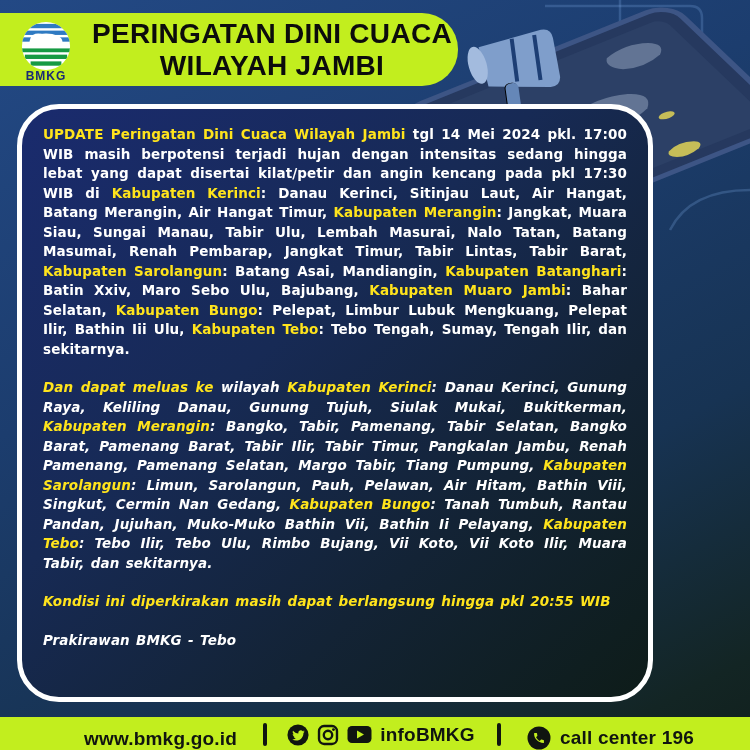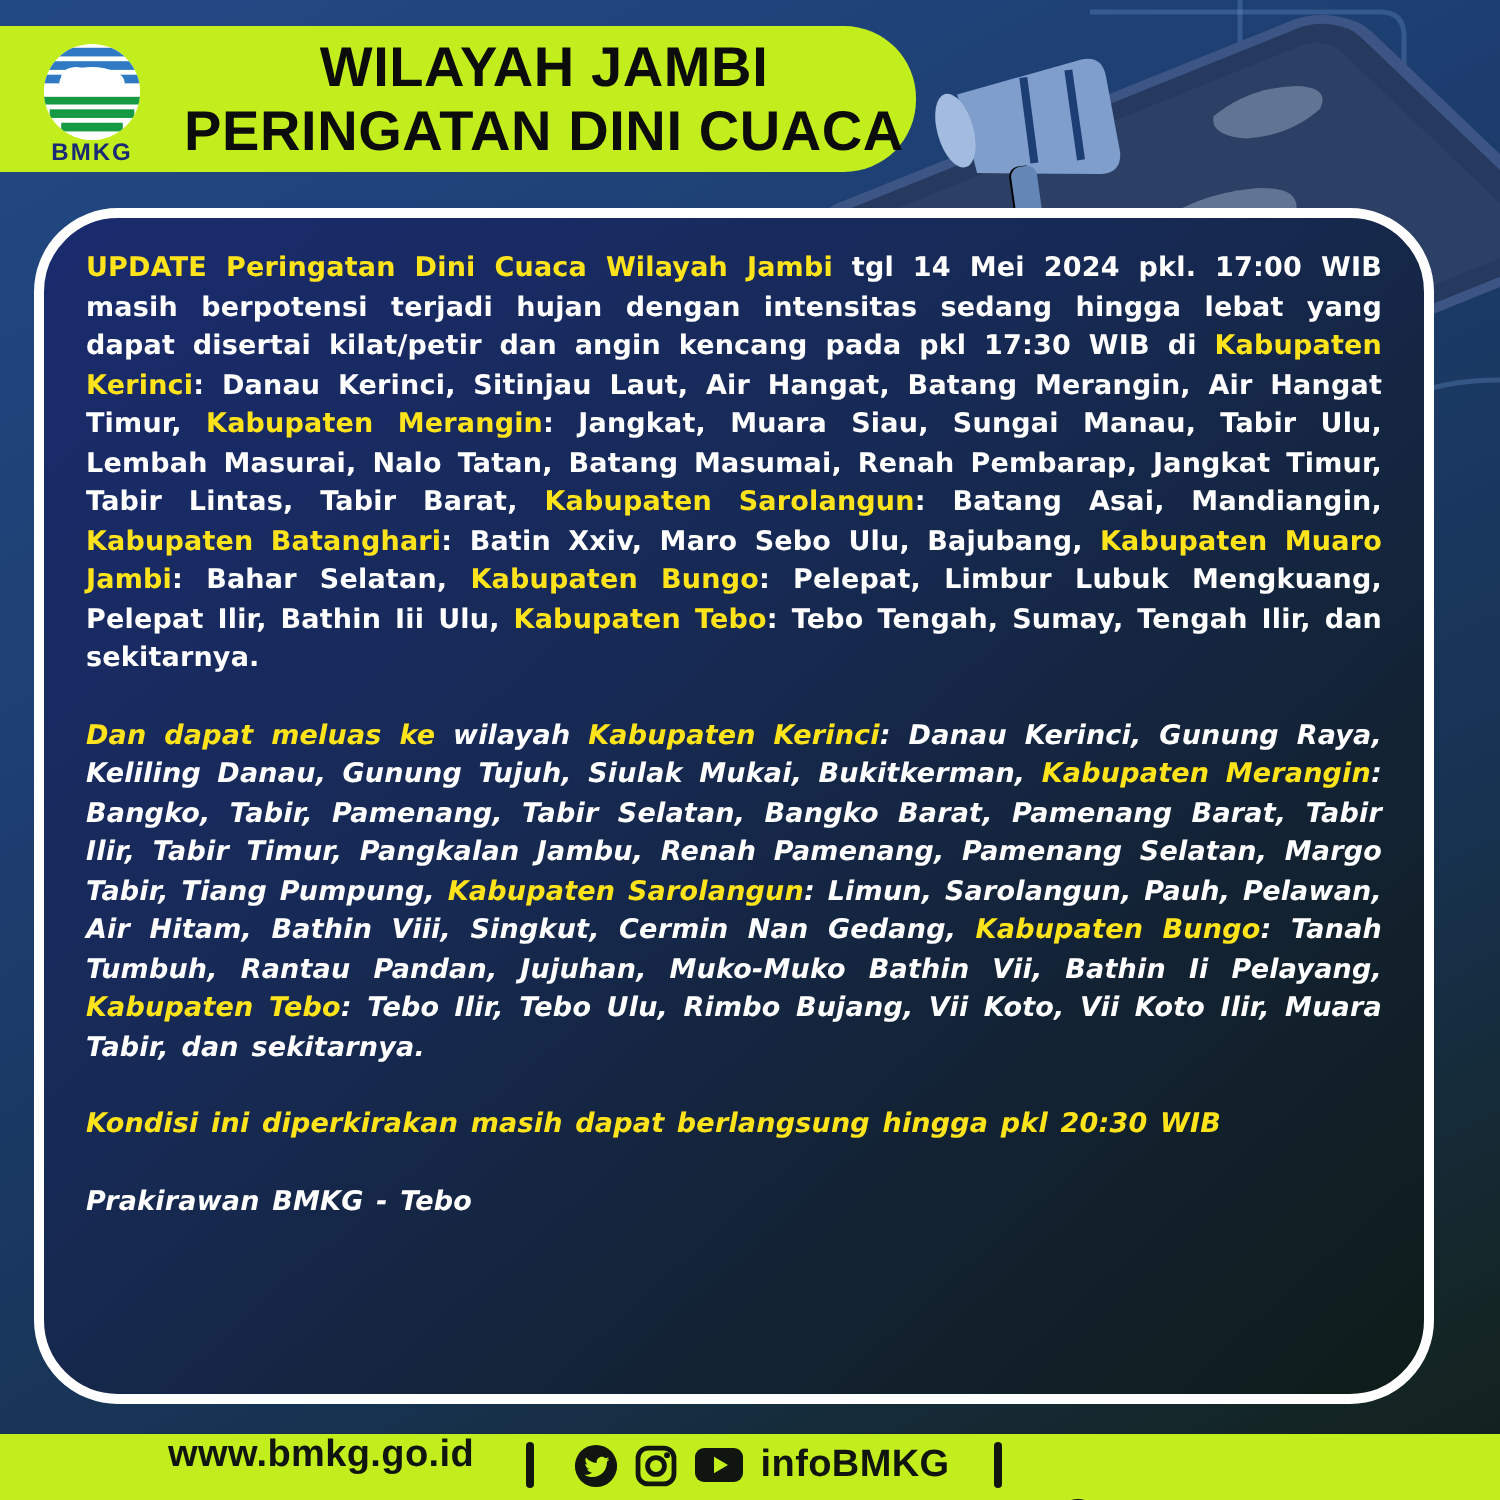--- a/index.html
+++ b/index.html
@@ -29,39 +29,39 @@
     font-size:12px; font-weight:bold; color:#1a2a75; letter-spacing:1px;
     margin-top:-2px; font-family:"Liberation Sans", sans-serif;
   }
   .title {
     text-align:center; color:#0c0c0c; font-weight:bold; font-size:28px;
     line-height:1.12; letter-spacing:.3px;
   }
 
   
   .panel {
-    position:absolute; z-index:2; left:17px; top:104px; width:700px; height:598px;
+    position:absolute; z-index:2; left:17px; top:104px; width:636px; height:598px;
     border:5px solid #ffffff; border-radius:42px;
     background:linear-gradient(138deg,#1a2b6e 0%,#172a55 40%,#132335 70%,#0f1e20 92%,#0e1c19 100%);
     padding:16px 21px;
   }
   .warning-text { width:100%; }
   .para {
     color:#ffffff; font-family:"DejaVu Sans", sans-serif; font-weight:bold;
     font-size:13.5px; line-height:19.5px; text-align:justify;
     letter-spacing:.1px; word-spacing:1.5px;
   }
   .para + .para { margin-top:19px;font-style:italic; }
   .para .hl { color:#ffe41c; }
 
   
   .footer {
     position:absolute; z-index:3; left:0; bottom:0; width:750px; height:33px;
-    background:#c2ee1e; display:flex; align-items:flex-start;
-    padding:0 56px 12px 84px; color:#101510;
+    background:#c2ee1e; display:flex; align-items:flex-end;
+    padding:0 56px 0 84px; color:#101510;
   }
   .footer-text { font-size:19px; font-weight:bold; letter-spacing:.2px; }
   .sep { width:4px; height:23px; background:#101510; border-radius:2px; }
   .social-group { display:flex; align-items:center; gap:8px; margin:4px auto; }
   .social-group .sep-left { margin-right:12px; }
   .social-group .sep-right { margin-left:14px; }
   .call-group { display:flex; align-items:center; gap:9px;margin-top:32px; }
   .icon { display:block; }
 </style>
 </head>
@@ -141,30 +141,30 @@
           <ellipse cx="18" cy="18" rx="8" ry="5" fill="#ffffff"></ellipse>
           <rect x="0" y="28" width="52" height="4.5" fill="#169a43"></rect>
           <rect x="4" y="35" width="44" height="4.5" fill="#169a43"></rect>
           <rect x="10" y="42" width="32" height="4.5" fill="#169a43"></rect>
           <rect x="0" y="26.5" width="52" height="2" fill="#ffffff"></rect>
         </g>
       </svg>
       <span class="logo-label">BMKG</span>
     </div>
     <div class="title">
+      <div>PERINGATAN DINI CUACA</div>
       <div>WILAYAH JAMBI</div>
-      <div>PERINGATAN DINI CUACA</div>
     </div>
   </div>
 
   <div class="panel">
     <div class="warning-text">
         <p class="para"><span class="hl">UPDATE Peringatan Dini Cuaca Wilayah Jambi</span><span> tgl 14 Mei 2024 pkl. 17:00 WIB masih berpotensi terjadi hujan dengan intensitas sedang hingga lebat yang dapat disertai kilat/petir dan angin kencang pada pkl 17:30 WIB di </span><span class="hl">Kabupaten Kerinci</span><span>: Danau Kerinci, Sitinjau Laut, Air Hangat, Batang Merangin, Air Hangat Timur, </span><span class="hl">Kabupaten Merangin</span><span>: Jangkat, Muara Siau, Sungai Manau, Tabir Ulu, Lembah Masurai, Nalo Tatan, Batang Masumai, Renah Pembarap, Jangkat Timur, Tabir Lintas, Tabir Barat, </span><span class="hl">Kabupaten Sarolangun</span><span>: Batang Asai, Mandiangin, </span><span class="hl">Kabupaten Batanghari</span><span>: Batin Xxiv, Maro Sebo Ulu, Bajubang, </span><span class="hl">Kabupaten Muaro Jambi</span><span>: Bahar Selatan, </span><span class="hl">Kabupaten Bungo</span><span>: Pelepat, Limbur Lubuk Mengkuang, Pelepat Ilir, Bathin Iii Ulu, </span><span class="hl">Kabupaten Tebo</span><span>: Tebo Tengah, Sumay, Tengah Ilir, dan sekitarnya.</span></p>
         <p class="para"><span class="hl">Dan dapat meluas ke</span><span> wilayah </span><span class="hl">Kabupaten Kerinci</span><span>: Danau Kerinci, Gunung Raya, Keliling Danau, Gunung Tujuh, Siulak Mukai, Bukitkerman, </span><span class="hl">Kabupaten Merangin</span><span>: Bangko, Tabir, Pamenang, Tabir Selatan, Bangko Barat, Pamenang Barat, Tabir Ilir, Tabir Timur, Pangkalan Jambu, Renah Pamenang, Pamenang Selatan, Margo Tabir, Tiang Pumpung, </span><span class="hl">Kabupaten Sarolangun</span><span>: Limun, Sarolangun, Pauh, Pelawan, Air Hitam, Bathin Viii, Singkut, Cermin Nan Gedang, </span><span class="hl">Kabupaten Bungo</span><span>: Tanah Tumbuh, Rantau Pandan, Jujuhan, Muko-Muko Bathin Vii, Bathin Ii Pelayang, </span><span class="hl">Kabupaten Tebo</span><span>: Tebo Ilir, Tebo Ulu, Rimbo Bujang, Vii Koto, Vii Koto Ilir, Muara Tabir, dan sekitarnya.</span></p>
-        <p class="para"><span class="hl">Kondisi ini diperkirakan masih dapat berlangsung hingga pkl 20:30 WIB</span></p>
+        <p class="para"><span class="hl">Kondisi ini diperkirakan masih dapat berlangsung hingga pkl 20:55 WIB</span></p>
         <p class="para"><span>Prakirawan BMKG - Tebo</span></p>
       </div>
   </div>
 
   <div class="footer">
     <span class="footer-text">www.bmkg.go.id</span>
 
     <div class="social-group">
       <div class="sep sep-left"></div>
       <svg class="icon" width="22" height="22" viewBox="0 0 24 24">

